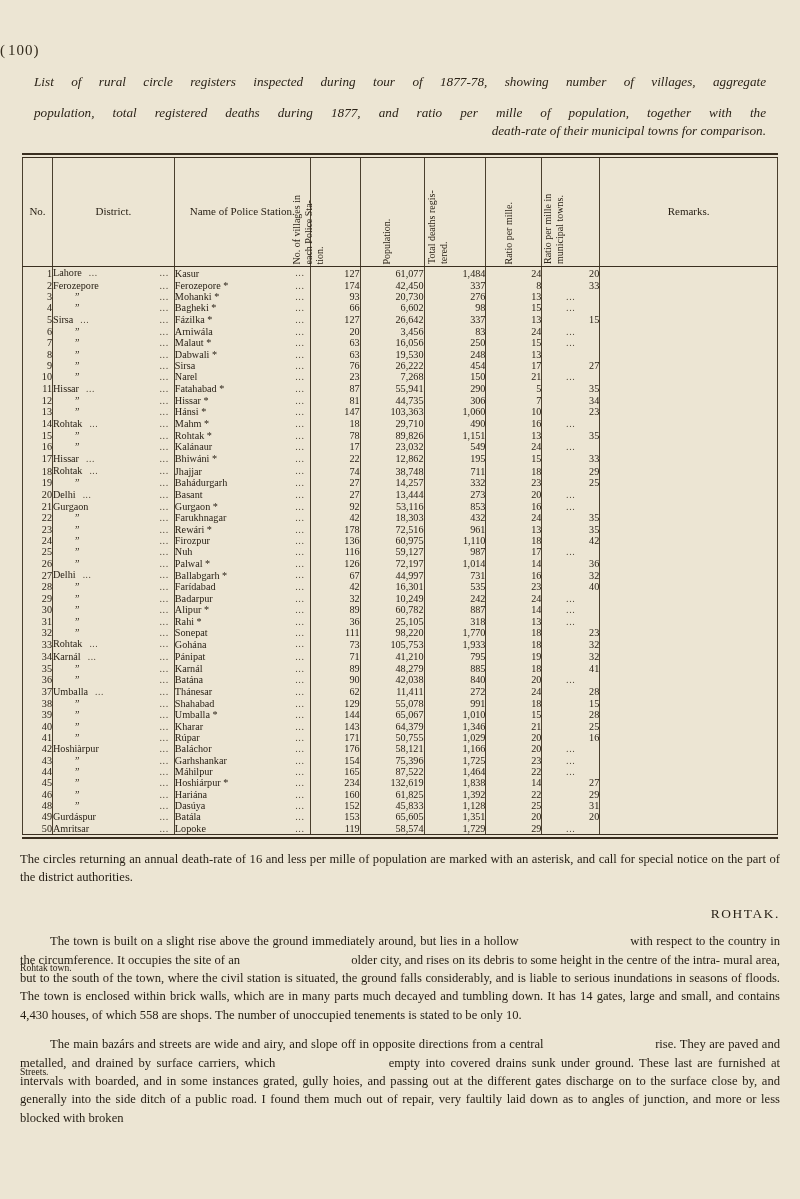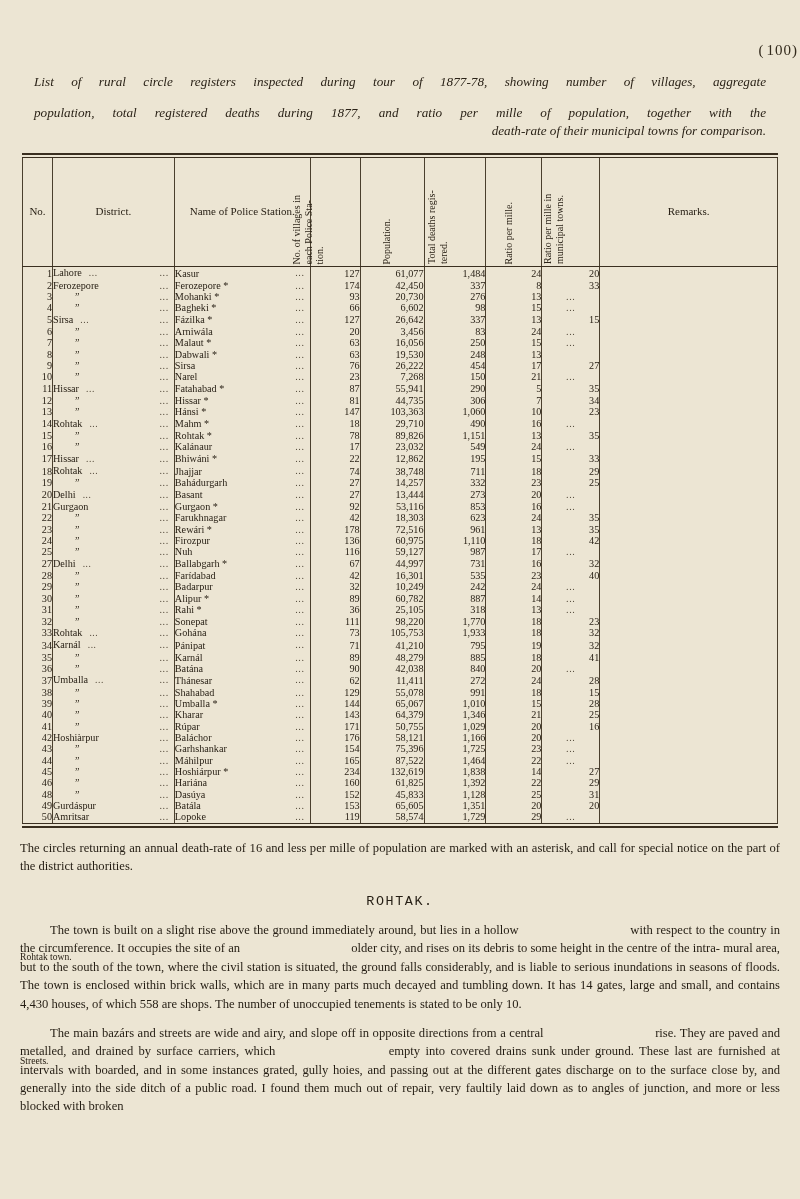--- a/index.html
+++ b/index.html
@@ -17,21 +17,21 @@
   }
   .page {
     position: relative;
     width: 800px;
     height: 1199px;
     padding: 0;
     box-sizing: border-box;
   }
   
   .page-number {
-    text-align: right;
+    text-align: left;
     font-size: 15px;
     letter-spacing: 1px;
     padding-top: 42px;
     color: #332a1c;
   }
   .page-number .paren { letter-spacing: 3px; }
 
   
   .caption {
     margin: 14px 34px 0 34px;
@@ -147,25 +147,24 @@
   .prose {
     margin: 11px 20px 0 20px;
     font-size: 12.6px;
     line-height: 1.46;
     text-align: justify;
     color: #241d13;
   }
   .prose p { margin: 0 0 0 0; }
 
   .section-head {
-    text-align: center;
+    text-align: right;
     font-size: 13.4px;
     letter-spacing: 1.6px;
     margin: 17px 0 9px 0;
-    font-family: Liberation Mono, monospace;
   }
 
   .marginal-block {
     position: relative;
     margin-top: 4px;
   }
   .marginal-note {
     position: absolute;
     left: 0;
     width: 86px;
@@ -478,21 +477,21 @@
             <td class="num">16</td>
             <td class="num" style="text-align: center;"><span class="dots-cell">...</span></td>
             <td class="rem">&nbsp;</td>
           </tr>
           <tr>
             <td class="no">22</td>
             <td class="dist"><span class="ditto">”</span><span class="leader">...</span></td>
             <td class="stn">Farukhnagar<span class="leader">...</span></td>
             <td class="num">42</td>
             <td class="num">18,303</td>
-            <td class="num">623</td>
+            <td class="num">432</td>
             <td class="num">24</td>
             <td class="num">35</td>
             <td class="rem">&nbsp;</td>
           </tr>
           <tr>
             <td class="no">23</td>
             <td class="dist"><span class="ditto">”</span><span class="leader">...</span></td>
             <td class="stn">Rewári *<span class="leader">...</span></td>
             <td class="num">178</td>
             <td class="num">72,516</td>
@@ -514,20 +513,31 @@
           </tr>
           <tr>
             <td class="no">25</td>
             <td class="dist"><span class="ditto">”</span><span class="leader">...</span></td>
             <td class="stn">Nuh<span class="leader">...</span></td>
             <td class="num">116</td>
             <td class="num">59,127</td>
             <td class="num">987</td>
             <td class="num">17</td>
             <td class="num" style="text-align: center;"><span class="dots-cell">...</span></td>
+            <td class="rem">&nbsp;</td>
+          </tr>
+          <tr>
+            <td class="no">26</td>
+            <td class="dist"><span class="ditto">”</span><span class="leader">...</span></td>
+            <td class="stn">Palwal *<span class="leader">...</span></td>
+            <td class="num">126</td>
+            <td class="num">72,197</td>
+            <td class="num">1,014</td>
+            <td class="num">14</td>
+            <td class="num">36</td>
             <td class="rem">&nbsp;</td>
           </tr>
           <tr>
             <td class="no">27</td>
             <td class="dist">Delhi<span class="innerdots">...</span><span class="leader">...</span></td>
             <td class="stn">Ballabgarh *<span class="leader">...</span></td>
             <td class="num">67</td>
             <td class="num">44,997</td>
             <td class="num">731</td>
             <td class="num">16</td>

